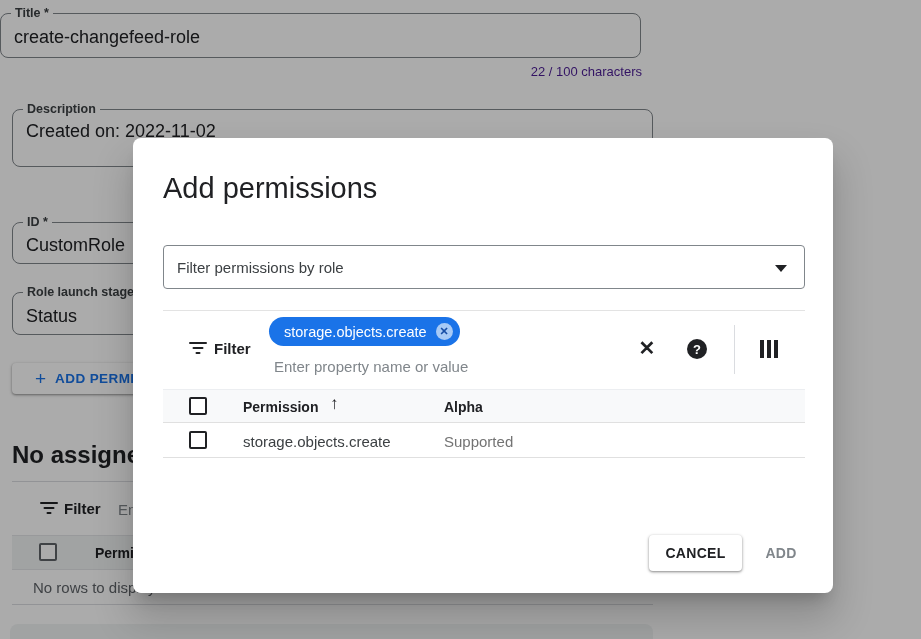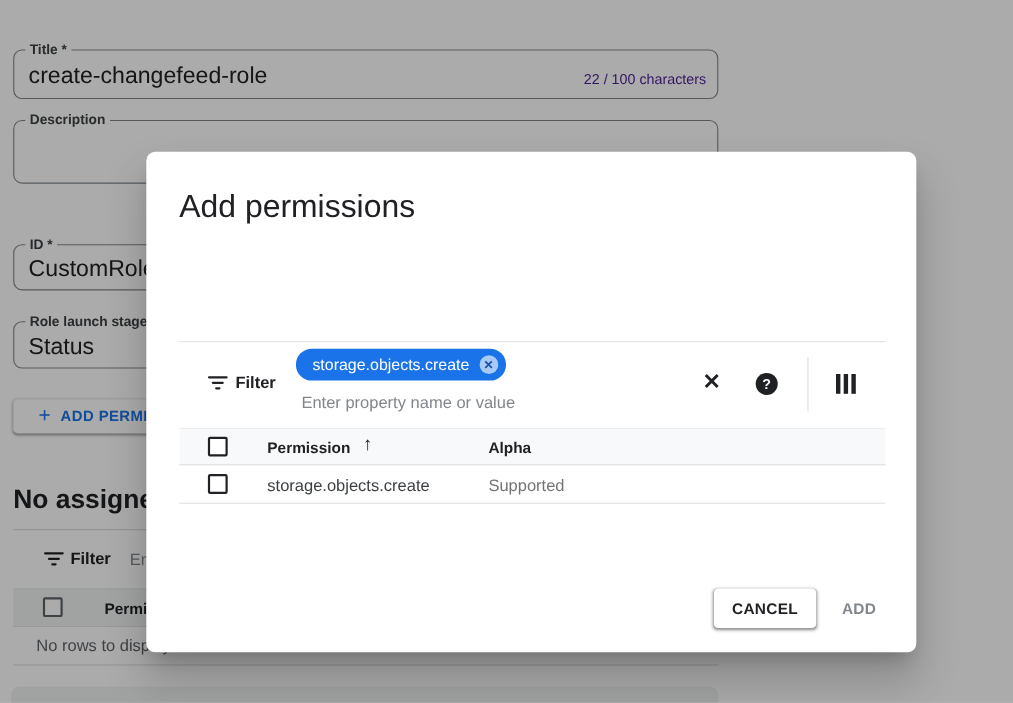--- a/index.html
+++ b/index.html
@@ -14,23 +14,23 @@
   .bg-layer { position:absolute; inset:0; z-index:1; }
 
   .mfield {
     position:absolute; border:1.5px solid #80868b; border-radius:8px; background:#fff;
   }
   .flabel {
     position:absolute; top:-9px; left:10px; background:#fff; padding:0 4px;
     font-size:12.5px; font-weight:700; color:#3c4043; line-height:17px; white-space:nowrap;
   }
   .fvalue {
-    position:absolute; left:13px; font-size:21px; color:#202124; line-height:18px; white-space:nowrap;
-  }
-  .f-title  { left:12px; top:13px;  width:641px; height:45px;margin-top:32px; }
+    position:absolute; left:13px; font-size:18px; color:#202124; line-height:18px; white-space:nowrap;
+  }
+  .f-title  { left:0; top:13px;  width:641px; height:45px; }
   .f-title  .fvalue { top:14px; }
   .f-desc   { left:12px; top:109px; width:641px; height:58px; }
   .f-desc   .fvalue { top:12px; }
   .f-id     { left:12px; top:222px; width:641px; height:42px; }
   .f-id     .fvalue { top:13px; }
   .f-stage  { left:12px; top:292px; width:641px; height:43px; }
   .f-stage  .fvalue { top:14px; }
 
   .f-counter {
     position:absolute; top:64px; right:279px; font-size:13px; color:#4c1d95; line-height:16px;
@@ -168,20 +168,21 @@
   <div class="bg-layer">
 
     <div class="mfield f-title">
       <span class="flabel">Title *</span>
       <span class="fvalue">create-changefeed-role</span>
     </div>
     <div class="f-counter">22 / 100 characters</div>
 
     <div class="mfield f-desc">
       <span class="flabel">Description</span>
+      <span class="fvalue">Created on: 2022-11-02</span>
     </div>
 
     <div class="mfield f-id">
       <span class="flabel">ID *</span>
       <span class="fvalue">CustomRole</span>
     </div>
 
     <div class="mfield f-stage">
       <span class="flabel">Role launch stage</span>
       <span class="fvalue">Status</span>
@@ -211,20 +212,24 @@
     <div class="hdivider d2"></div>
     <div class="bg-panel"></div>
   </div>
 
   <div class="scrim"></div>
 
   <div class="modal">
 
     <div class="m-title">Add permissions</div>
 
+    <div class="combo">
+      <span class="combo-label">Filter permissions by role</span>
+      <span class="caret"></span>
+    </div>
 
     <div class="m-div"></div>
 
     <span class="filter-icon t-ficon">
         <i></i>
         <i></i>
         <i></i>
       </span>
     <span class="t-flabel">Filter</span>
 

